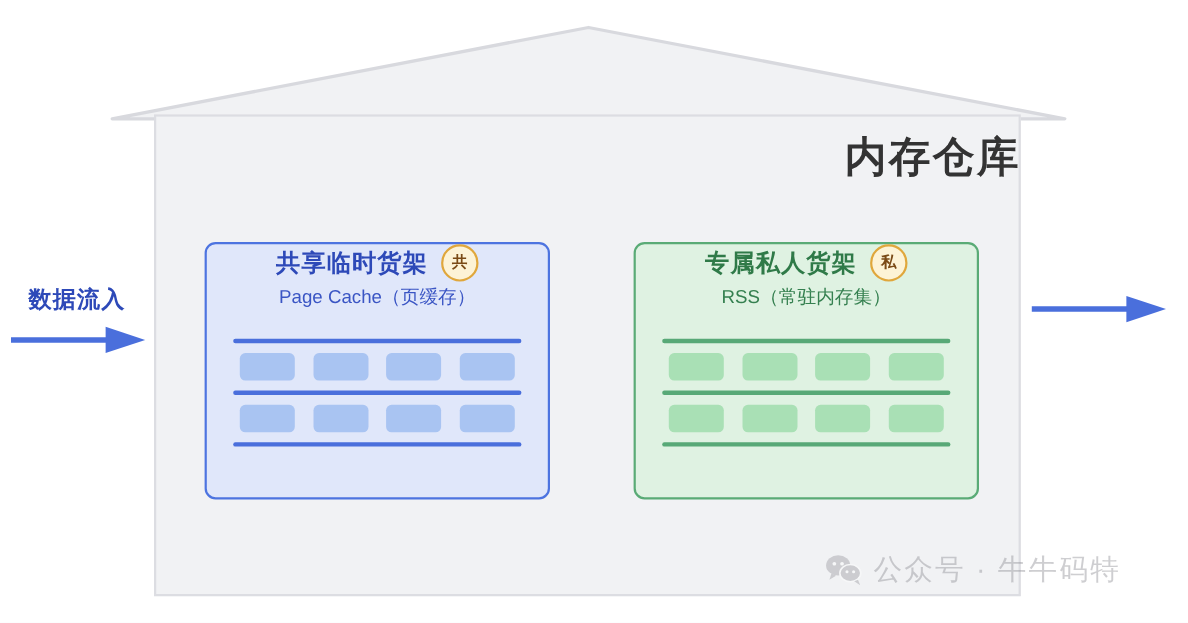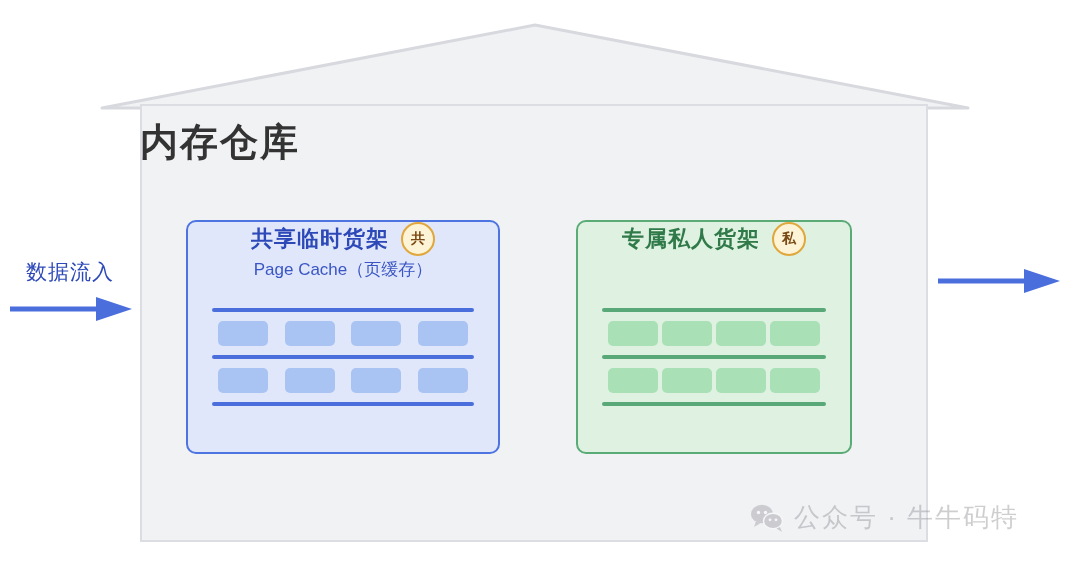--- a/index.html
+++ b/index.html
@@ -34,21 +34,21 @@
     background: #f1f2f4;
     border: 2px solid #dcdde2;
     box-sizing: border-box;
   }
 
   #warehouse-title {
     position: absolute;
     left: 140px;
     top: 117px;
     width: 788px;
-    text-align: left;
+    text-align: right;
     font-size: 38px;
     font-weight: bold;
     color: #333333;
     letter-spacing: 2px;
   }
 
   
   .shelf-panel {
     position: absolute;
     top: 220px;
@@ -57,21 +57,21 @@
     box-sizing: border-box;
   }
   #panel-page-cache {
     left: 186px;
     width: 314px;
     background: #e0e7fa;
     border: 2px solid #4d74e0;
   }
   #panel-rss {
     left: 576px;
-    width: 276px;
+    width: 314px;
     background: #dff2e2;
     border: 2px solid #5aab76;
   }
 
   .panel-header {
     position: relative;
     height: 76px;
   }
   .panel-title-row {
     display: flex;
@@ -145,21 +145,21 @@
     position: absolute;
     top: 258px;
     width: 140px;
     text-align: center;
   }
   #flow-in  { left: 0px; }
   #flow-out { left: 932px; }
 
   .flow-label {
     font-size: 21px;
-    font-weight: normal;
+    font-weight: bold;
     color: #2d49b8;
     letter-spacing: 1px;
     white-space: nowrap;
   }
   .flow-arrow {
     margin-top: 10px;
     display: block;
   }
 
   
@@ -216,20 +216,21 @@
     <div class="shelf-bar"></div>
   </div>
 </div>
 
 <div class="shelf-panel" id="panel-rss">
   <div class="panel-header">
     <div class="panel-title-row">
       <span class="panel-title">专属私人货架</span>
       <span class="panel-badge">私</span>
     </div>
+    <div class="panel-subtitle">RSS（常驻内存集）</div>
   </div>
   <div class="shelves">
     <div class="shelf-bar"></div>
     <div class="shelf-row">
       <span class="shelf-item"></span>
       <span class="shelf-item"></span>
       <span class="shelf-item"></span>
       <span class="shelf-item"></span>
     </div>
     <div class="shelf-bar"></div>

